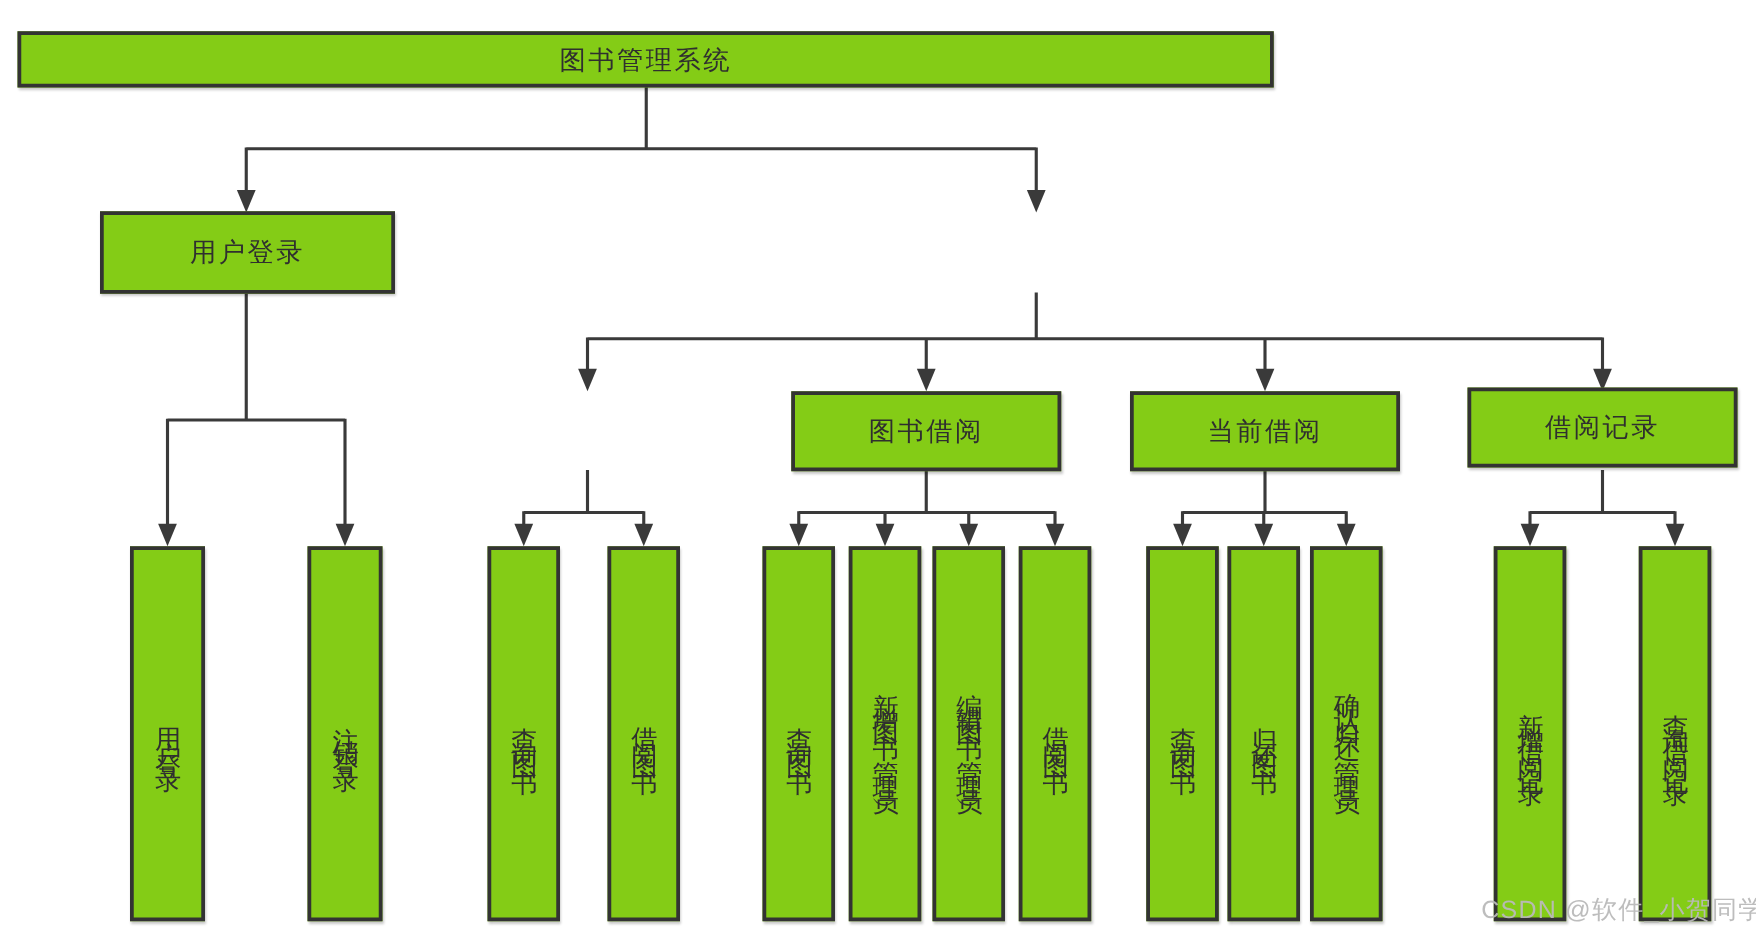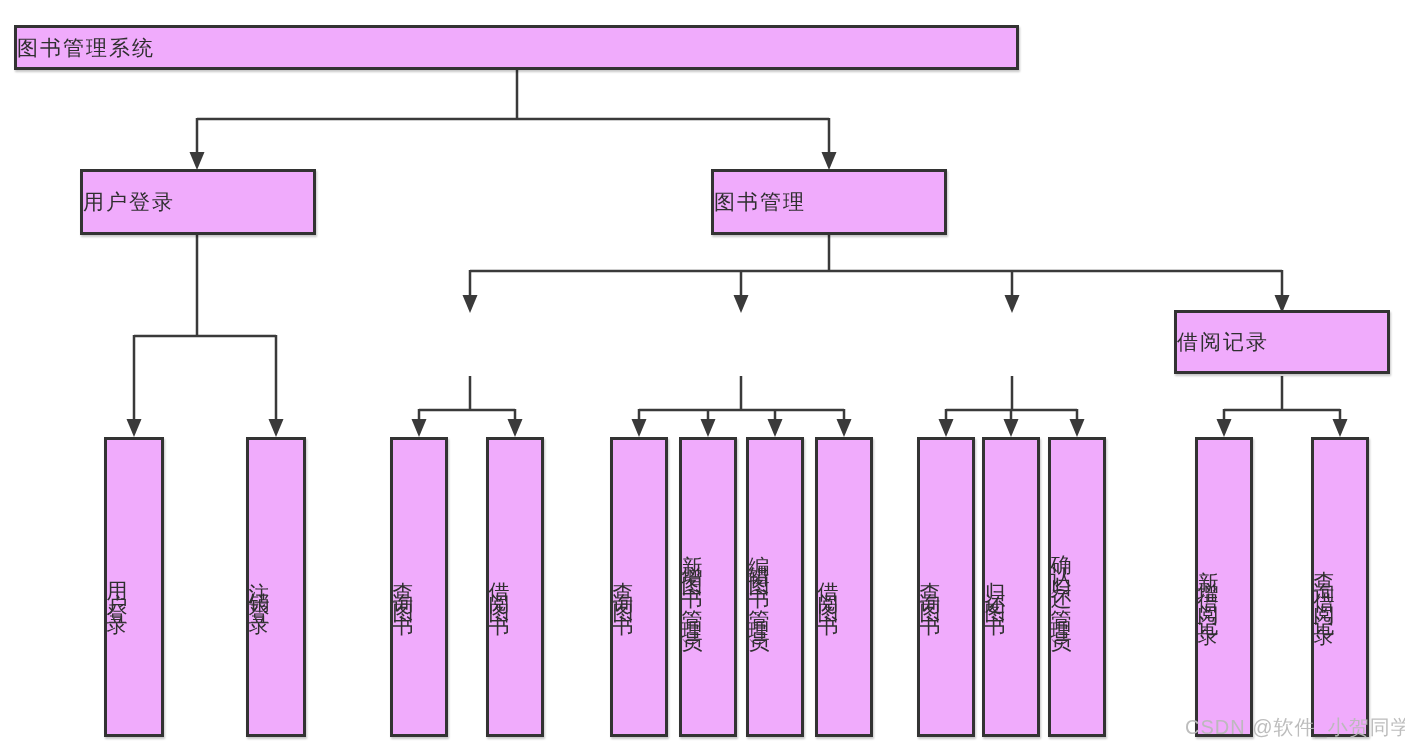--- a/index.html
+++ b/index.html
@@ -18,25 +18,26 @@
   svg.connectors {
     position: absolute;
     left: 0; top: 0;
     width: 1405px;
     height: 747px;
     z-index: 1;
   }
   .node {
     position: absolute;
     box-sizing: border-box;
-    background: #f0abfc;
+    background: #84cc16;
     border: 3px solid #333333;
     box-shadow: 1px 2px 2px rgba(0,0,0,0.22);
     display: flex;
     align-items: center;
+    justify-content: center;
     color: #2f2f2f;
     z-index: 2;
   }
   .hbox {
     font-size: 21px;
     letter-spacing: 2px;
     white-space: nowrap;
   }
   .vbox {
     width: 58px;
@@ -107,24 +108,27 @@
     </g>
   </svg>
 
   <div class="node hbox" style="left:14px; top:25px; width:1005px; height:45px;">
     <span>图书管理系统</span>
   </div>
 
   <div class="node hbox" style="left:80px; top:169px; width:236px; height:66px;">
     <span>用户登录</span>
   </div>
-  <div class="node hbox" style="left:711px; top:169px; width:236px; height:66px;">
-    <span>图书管理</span>
+
+  <div class="node hbox" style="left:633px; top:313px; width:216px; height:64px;">
+    <span>图书借阅</span>
   </div>
-
+  <div class="node hbox" style="left:904px; top:313px; width:216px; height:64px;">
+    <span>当前借阅</span>
+  </div>
   <div class="node hbox" style="left:1174px; top:310px; width:216px; height:64px;">
     <span>借阅记录</span>
   </div>
 
   <div class="node vbox" style="left:104px; width:60px;">
     <span class="vtext">用户登录</span>
   </div>
   <div class="node vbox" style="left:246px; width:60px;">
     <span class="vtext">注销登录</span>
   </div>

